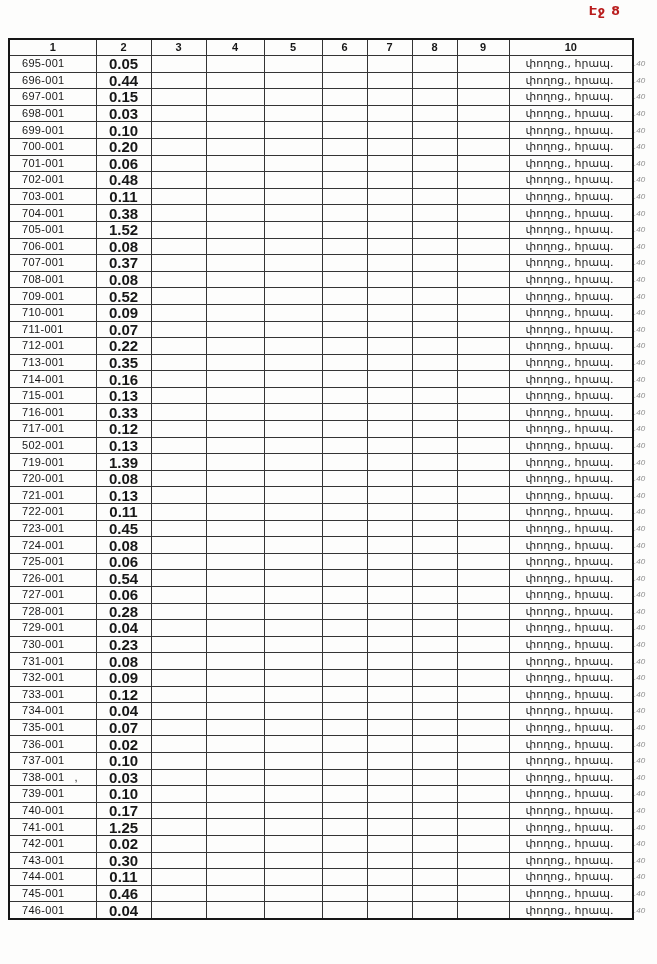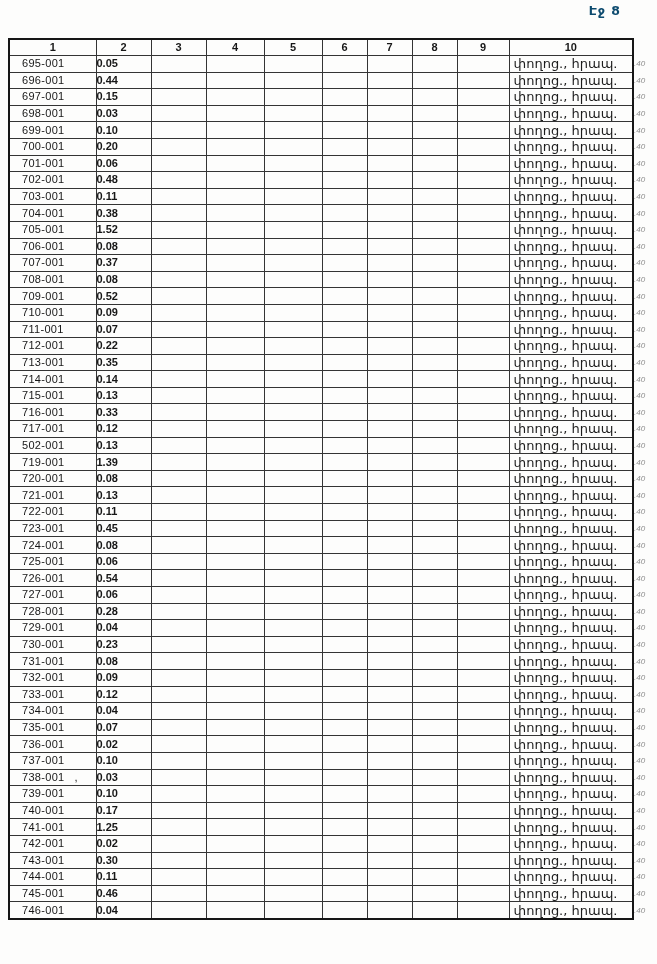--- a/index.html
+++ b/index.html
@@ -16,21 +16,21 @@
     overflow: hidden;
   }
   .page-label {
     position: absolute;
     top: 3px;
     right: 36px;
     font-family: "DejaVu Sans", sans-serif;
     font-size: 12.5px;
     font-weight: 700;
     letter-spacing: 1px;
-    color: #0c4a6e;
+    color: #b91c1c;
     text-align: right;
   }
   table.doc-table {
     position: absolute;
     left: 8px;
     top: 38px;
     width: 649px;
     border-collapse: collapse;
     table-layout: fixed;
   }
@@ -62,28 +62,29 @@
     border-bottom: 2px solid #161616;
   }
   td.c1 {
     text-align: left;
     padding-left: 12px;
     font-size: 11px;
     letter-spacing: 0.3px;
     white-space: pre;
   }
   td.c2 {
-    font-size: 11px;
+    text-align: center;
+    font-size: 15px;
     font-weight: 700;
     margin-top: 48px;
   }
   td.c10 {
     text-align: left;
-    padding-left: 4px;
-    font-size: 13px;
+    padding-left: 16px;
+    font-size: 11px;
     font-family: "DejaVu Sans", sans-serif;
     color: #1d1d1d;
   }
   .margin-col {
     border: none;
     font-size: 8px;
     font-style: italic;
     color: #8d8d8d;
     text-align: right;
     padding-right: 19px;
@@ -366,21 +367,21 @@
     <td class="bordered"></td>
     <td class="bordered"></td>
     <td class="bordered"></td>
     <td class="bordered"></td>
     <td class="bordered"></td>
     <td class="bordered c10">փողոց., հրապ.</td>
     <td class="margin-col">.40</td>
   </tr>
       <tr>
     <td class="bordered first c1">714-001</td>
-    <td class="bordered c2">0.14</td>
+    <td class="bordered c2">0.16</td>
     <td class="bordered"></td>
     <td class="bordered"></td>
     <td class="bordered"></td>
     <td class="bordered"></td>
     <td class="bordered"></td>
     <td class="bordered"></td>
     <td class="bordered"></td>
     <td class="bordered c10">փողոց., հրապ.</td>
     <td class="margin-col">.40</td>
   </tr>

